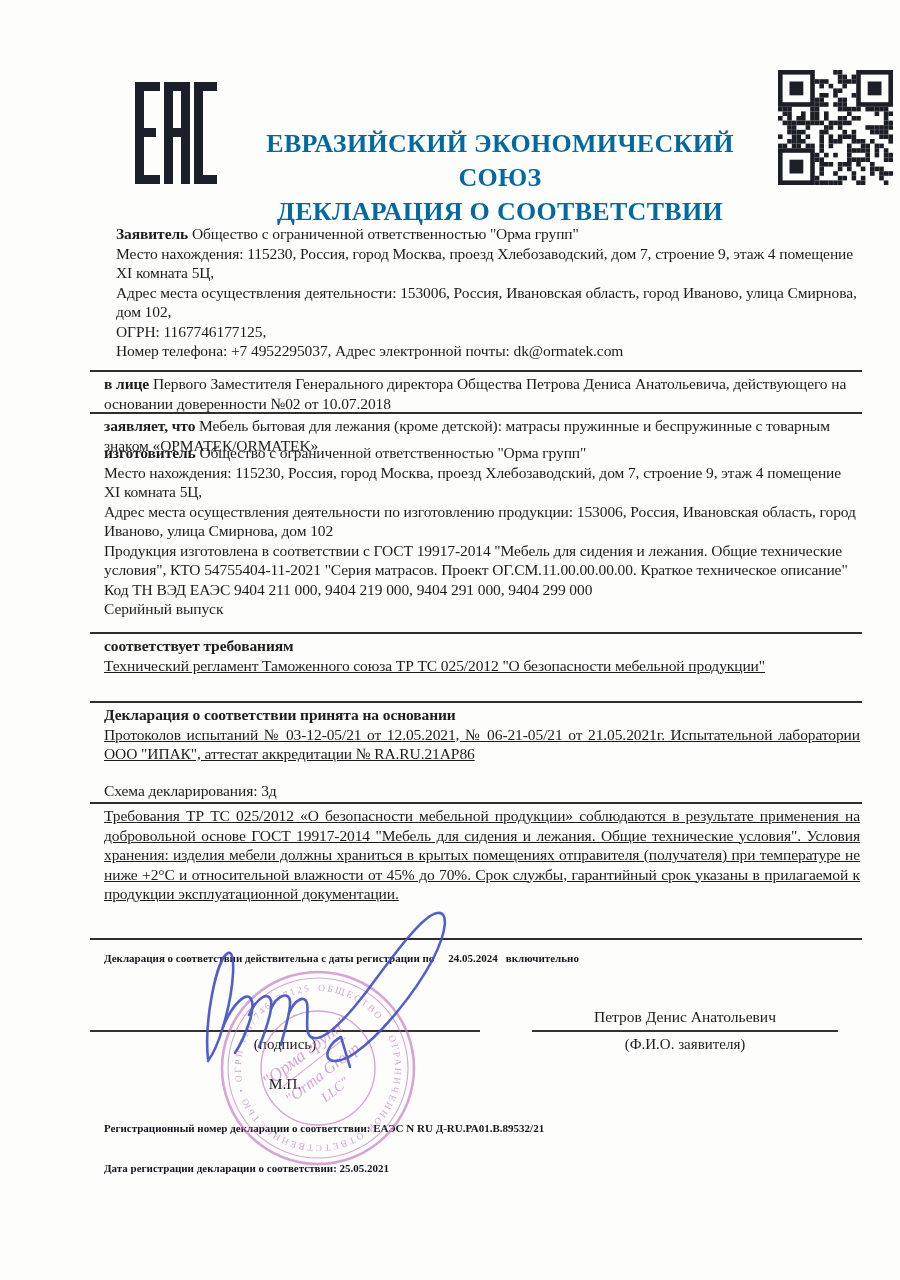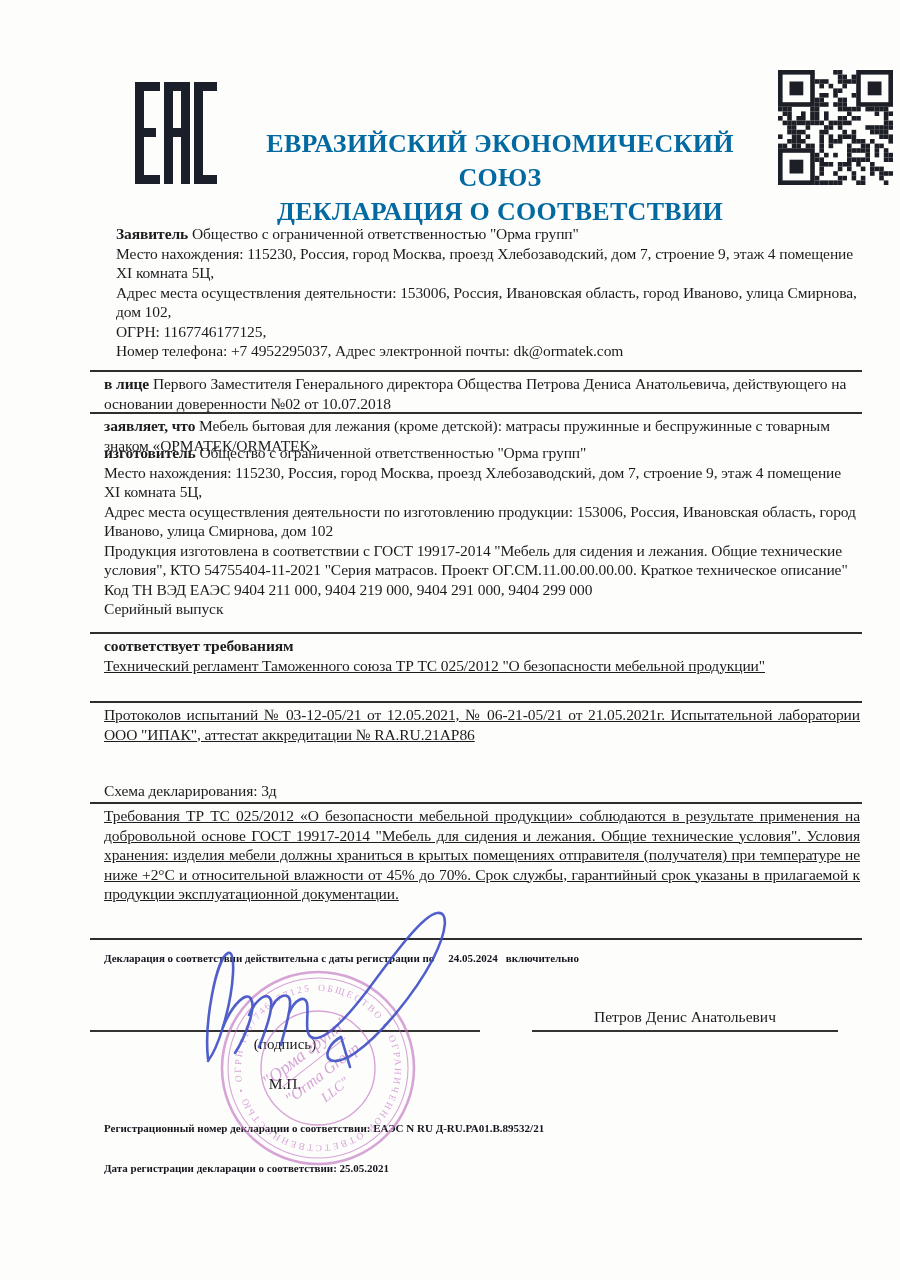--- a/index.html
+++ b/index.html
@@ -294,20 +294,21 @@
   </div>
   <div class="rule" style="top:632px;"></div>
 
   <div class="abs body-col" style="top:636px;">
     <p class="b">соответствует требованиям</p>
     <p class="just">Технический регламент Таможенного союза ТР ТС 025/2012 "О безопасности мебельной продукции"</p>
   </div>
   <div class="rule" style="top:701px;"></div>
 
   <div class="abs body-col" style="top:705px;">
+    <p class="b">Декларация о соответствии принята на основании</p>
     <p class="just">Протоколов испытаний № 03-12-05/21 от 12.05.2021, № 06-21-05/21  от 21.05.2021г. Испытательной лаборатории ООО "ИПАК", аттестат аккредитации № RA.RU.21АР86</p>
   </div>
 
   <div class="abs body-col" style="top:781px;">
     <p>Схема декларирования: 3д</p>
   </div>
   <div class="rule" style="top:802px;"></div>
 
   <div class="abs body-col" style="top:806px;">
     <p class="just">Требования ТР ТС 025/2012 «О безопасности мебельной продукции» соблюдаются в результате применения на добровольной основе ГОСТ 19917-2014 "Мебель для сидения и лежания. Общие технические условия". Условия хранения: изделия мебели должны храниться в крытых помещениях отправителя (получателя) при температуре не ниже +2°С и относительной влажности от 45% до 70%. Срок службы, гарантийный срок указаны в прилагаемой к продукции эксплуатационной документации.</p>
@@ -316,20 +317,21 @@
   <div class="rule" style="top:938px;border-top-width:2px;"></div>
   <div class="boldline" style="top:952px;">
     <span>Декларация о соответствии действительна с даты регистрации по</span><span class="gap-date">24.05.2024</span><span class="gap-suf">включительно</span>
   </div>
 
   <div class="sig-line" style="left:90px;top:1030px;width:390px;"></div>
   <div class="cap" style="left:532px;top:1008px;width:306px;font-size:15.5px;">Петров Денис Анатольевич</div>
 
   <div class="cap" style="left:90px;top:1036px;width:390px;">(подпись)</div>
   <div class="sig-line" style="left:532px;top:1030px;width:306px;"></div>
+  <div class="cap" style="left:532px;top:1036px;width:306px;">(Ф.И.О. заявителя)</div>
 
   <div class="cap" style="left:90px;top:1075px;width:390px;font-size:15.5px;">М.П.</div>
 
   <svg class="abs overlay" style="left:170px;top:895px;z-index:5;" width="500" height="290" viewBox="0 0 500 290">
     <defs>
       <path id="ringPath" d="M148,96 a77,77 0 1,1 -0.1,0" fill="none"></path>
     </defs>
     <g opacity="0.62">
       <circle cx="148" cy="173" r="96" fill="none" stroke-width="2.6" stroke="#c06ec0"></circle>
       <circle cx="148" cy="173" r="90" fill="none" stroke-width="1.1" stroke="#c06ec0"></circle>

